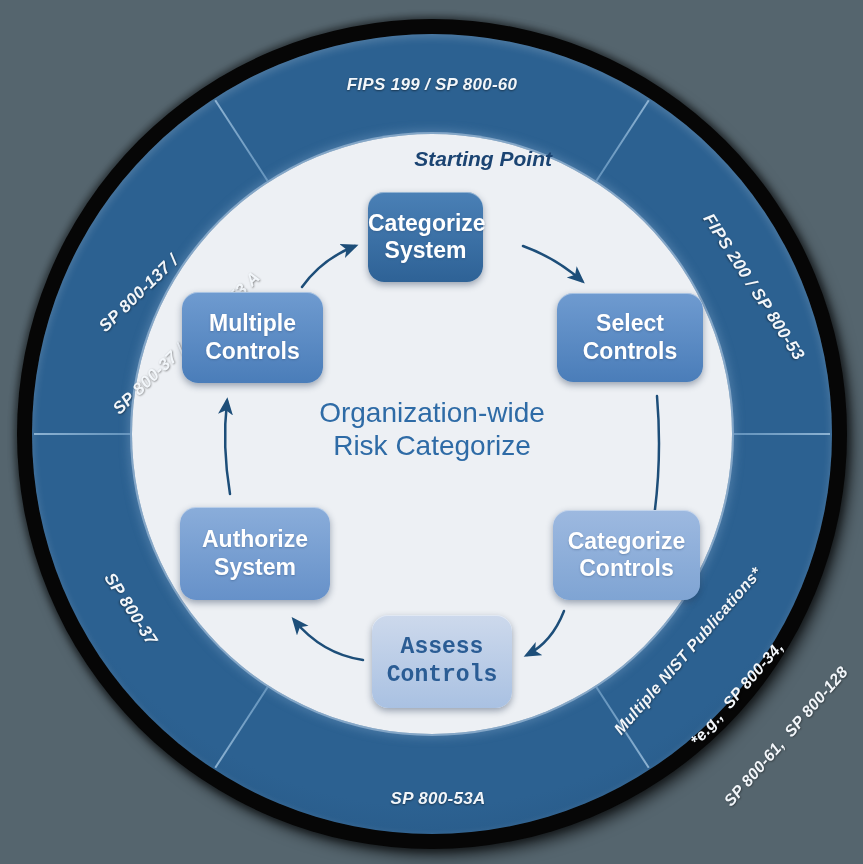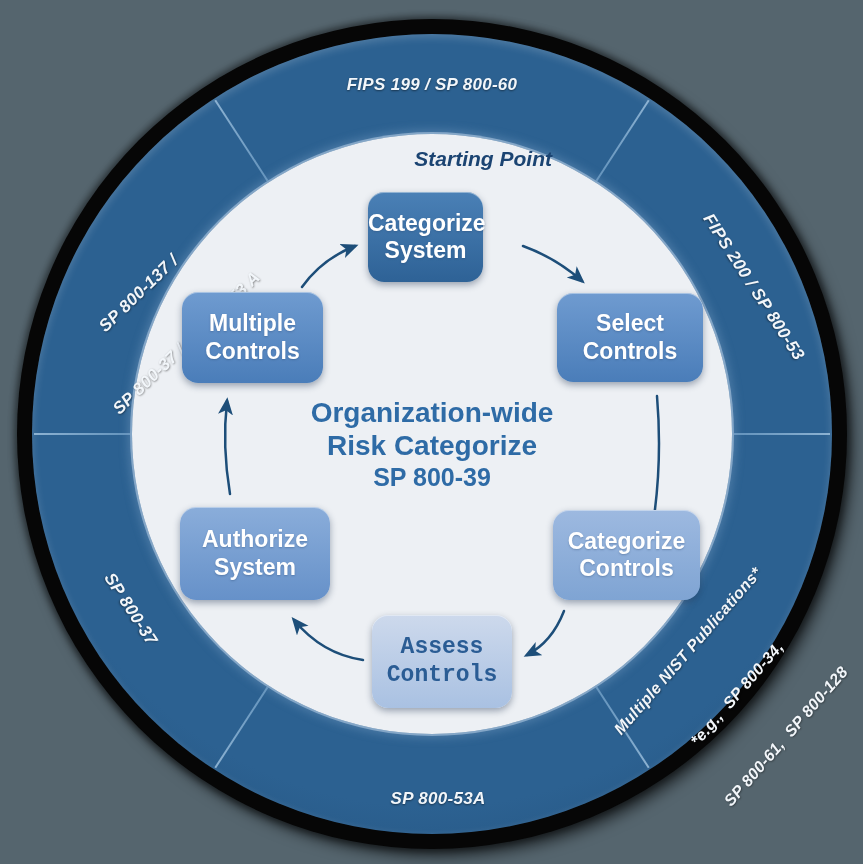--- a/index.html
+++ b/index.html
@@ -52,21 +52,21 @@
 
   
   .starting-point{
     position:absolute;left:332px;top:147px;width:220px;text-align:right;
     color:#1b4472;font-weight:bold;font-style:italic;font-size:21px;
   }
 
   
   .center-text{
     position:absolute;left:272px;top:396px;width:320px;text-align:center;
-    color:#2e6ba6;font-weight:bold;
+    color:#2e6ba6;font-weight:normal;
   }
   .center-text .l1,.center-text .l2{font-size:28px;line-height:1.18;}
   .center-text .l3{font-size:25px;line-height:1.2;}
 
   
   .step{
     position:absolute;border-radius:16px;text-align:center;
     display:flex;flex-direction:column;justify-content:center;
     color:#fff;font-weight:bold;font-size:23px;line-height:1.18;
     box-shadow:0 3px 7px rgba(25,45,75,.4), inset 0 1px 0 rgba(255,255,255,.4);
@@ -168,16 +168,15 @@
   </div>
 
   <div class="step step-monitor">
     <div>Multiple</div>
     <div>Controls</div>
   </div>
 
   <div class="center-text">
     <div class="l1">Organization-wide</div>
     <div class="l2">Risk Categorize</div>
-    <div class="l3">SP 800-39</div>
   </div>
 
 </div>
 
 </body></html>

